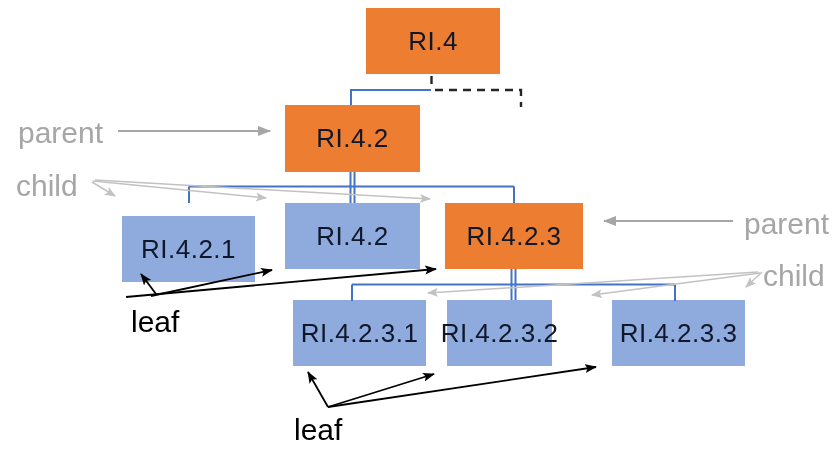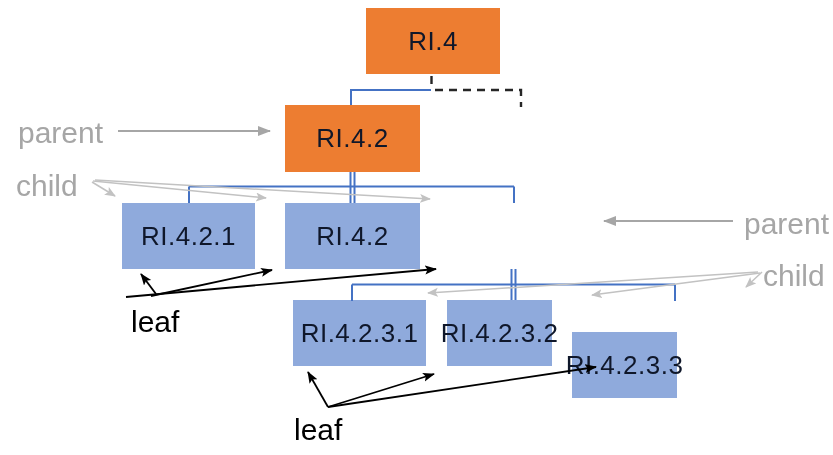--- a/index.html
+++ b/index.html
@@ -44,30 +44,31 @@
 </style>
 </head>
 <body>
 
 <div id="canvas">
 
   <div class="node orange" style="left:366px;top:8px;width:134px;height:66px;">RI.4</div>
 
   <div class="node orange" style="left:285px;top:105px;width:135px;height:67px;">RI.4.2</div>
 
-  <div class="node blue" style="left:122px;top:203px;width:133px;height:66px;">RI.4.2.1</div>
+  <div class="node blue" style="left:122px;top:216px;width:133px;height:66px;">RI.4.2.1</div>
 
   <div class="node blue" style="left:285px;top:203px;width:135px;height:66px;">RI.4.2</div>
 
+  <div class="node orange" style="left:445px;top:203px;width:138px;height:66px;">RI.4.2.3</div>
 
   <div class="node blue" style="left:285px;top:300px;width:133px;height:66px;margin-left:8px;">RI.4.2.3.1</div>
 
   <div class="node blue" style="left:447px;top:300px;width:105px;height:66px;">RI.4.2.3.2</div>
 
-  <div class="node blue" style="left:572px;top:300px;width:105px;height:66px;margin-top:32px;">RI.4.2.3.3</div>
+  <div class="node blue" style="left:612px;top:300px;width:133px;height:66px;">RI.4.2.3.3</div>
 
   <div class="anno" style="left:18px;top:116px;">parent</div>
 
   <div class="anno" style="left:16px;top:169px;">child</div>
 
   <div class="anno" style="left:744px;top:207px;">parent</div>
 
   <div class="anno" style="left:763px;top:259px;">child</div>
 
   <div class="anno black" style="left:131px;top:305px;">leaf</div>

